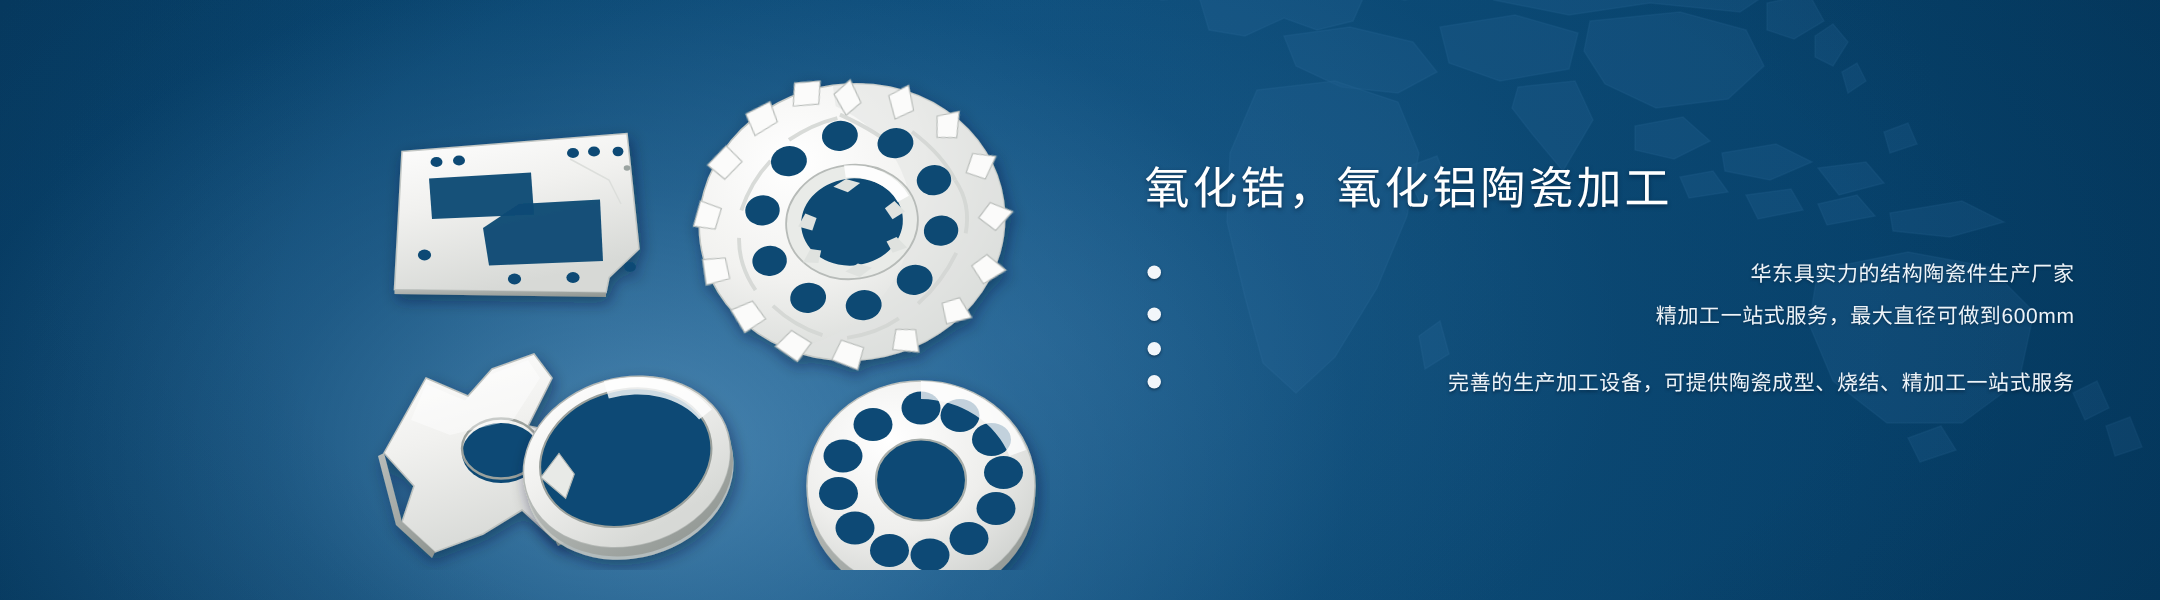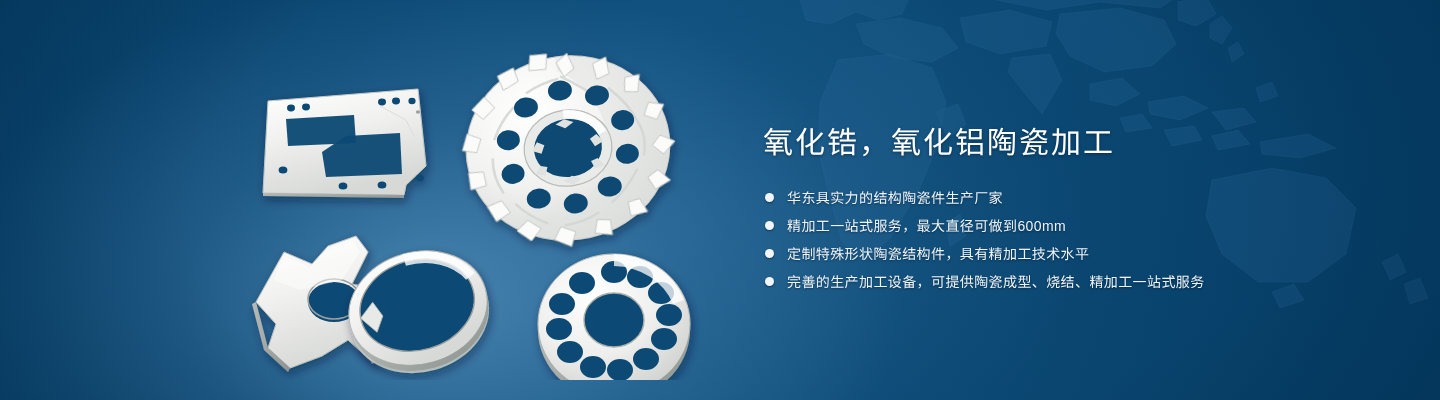--- a/index.html
+++ b/index.html
@@ -34,21 +34,21 @@
     left:760px; top:-38px;
     width:700px; height:430px;
     opacity:.40;
     pointer-events:none;
   }
   .bg-map svg{display:block;width:100%;height:100%;}
 
   
   .text-col{
     position:absolute;
-    left:763px; top:124px;
+    left:763px; top:108px;
     width:620px;
   }
   .headline{
     margin:0;
     font-size:30px;
     font-weight:400;
     letter-spacing:2px;
     line-height:1.25;
     color:#ffffff;
     text-shadow:0 1px 3px rgba(0,24,48,.55);
@@ -62,20 +62,21 @@
   .bullets li{
     display:flex;
     align-items:center;
     margin-bottom:8px;
     color:#eef4f9;
     font-size:14px;
     letter-spacing:.4px;
     line-height:20px;
     text-shadow:0 1px 2px rgba(0,20,40,.5);
     white-space:nowrap;
+    justify-content:space-between;
   }
   .bullets li:last-child{margin-bottom:0;}
   .dot{
     flex:0 0 auto;
     width:9px;height:9px;
     border-radius:50%;
     background:#f2f6fa;
     margin-right:13px;
     box-shadow:0 1px 2px rgba(0,20,40,.5);
   }
@@ -326,21 +327,20 @@
       <li>
         <span class="dot"></span>
         <span>华东具实力的结构陶瓷件生产厂家</span>
       </li>
       <li>
         <span class="dot"></span>
         <span>精加工一站式服务，最大直径可做到600mm</span>
       </li>
       <li>
         <span class="dot"></span>
-        <span>定制特殊形状陶瓷结构件，具有精加工技术水平</span>
       </li>
       <li>
         <span class="dot"></span>
         <span>完善的生产加工设备，可提供陶瓷成型、烧结、精加工一站式服务</span>
       </li>
     </ul>
   </div>
 
 </div>
 

